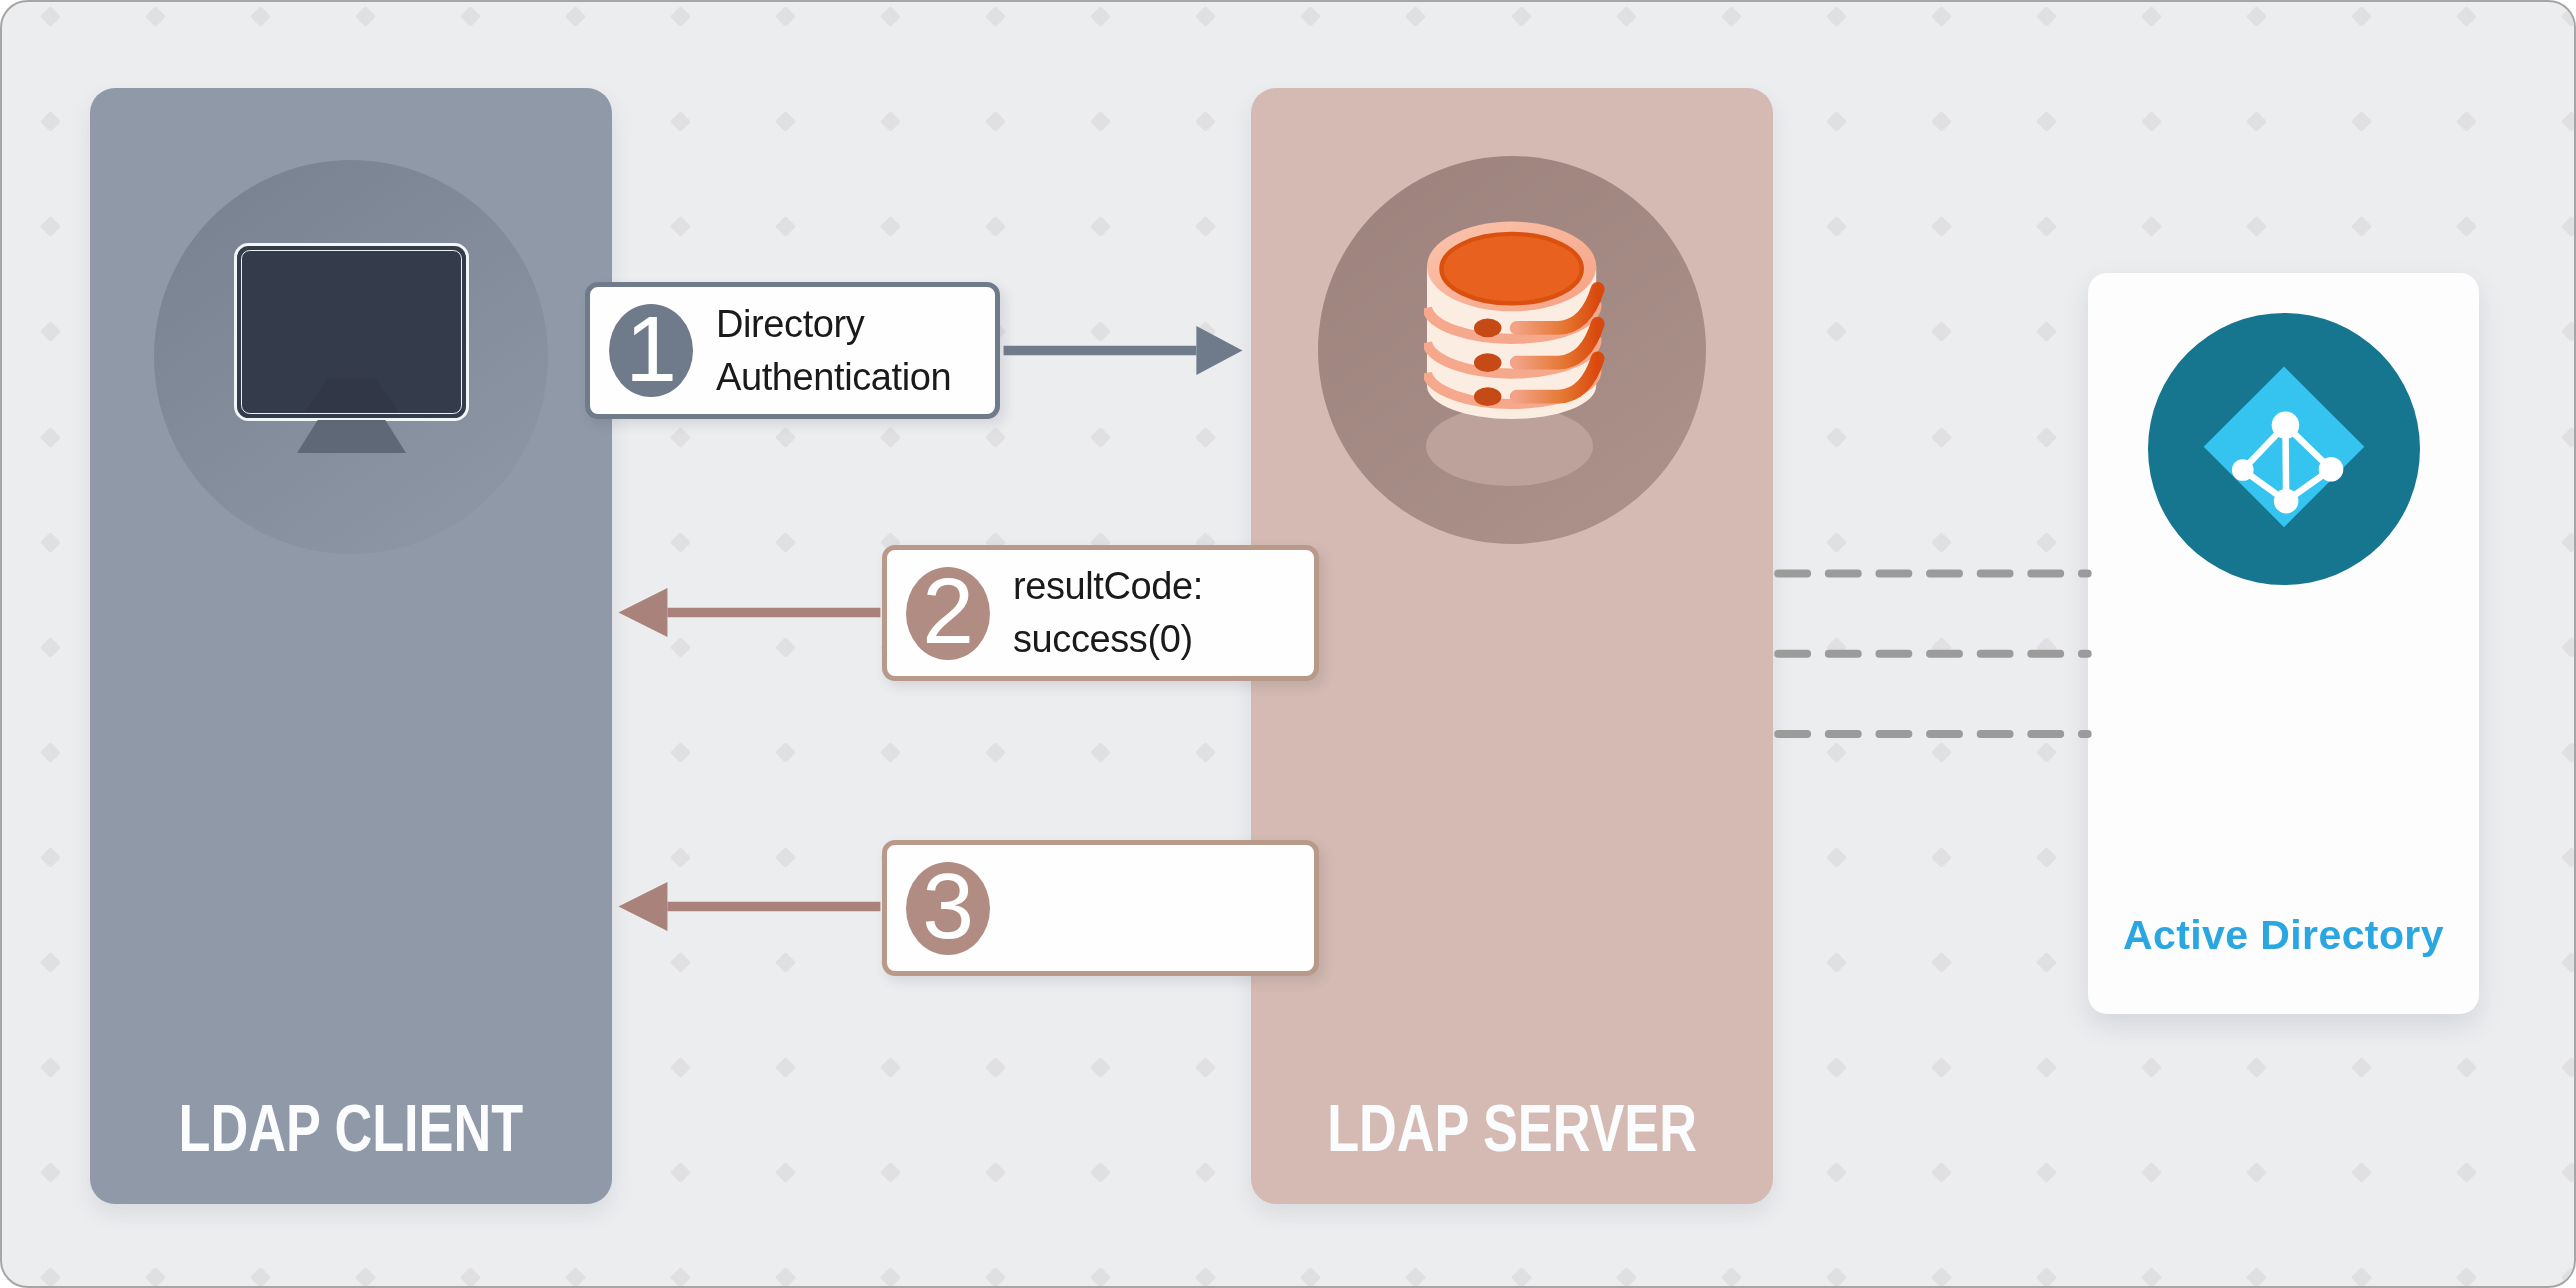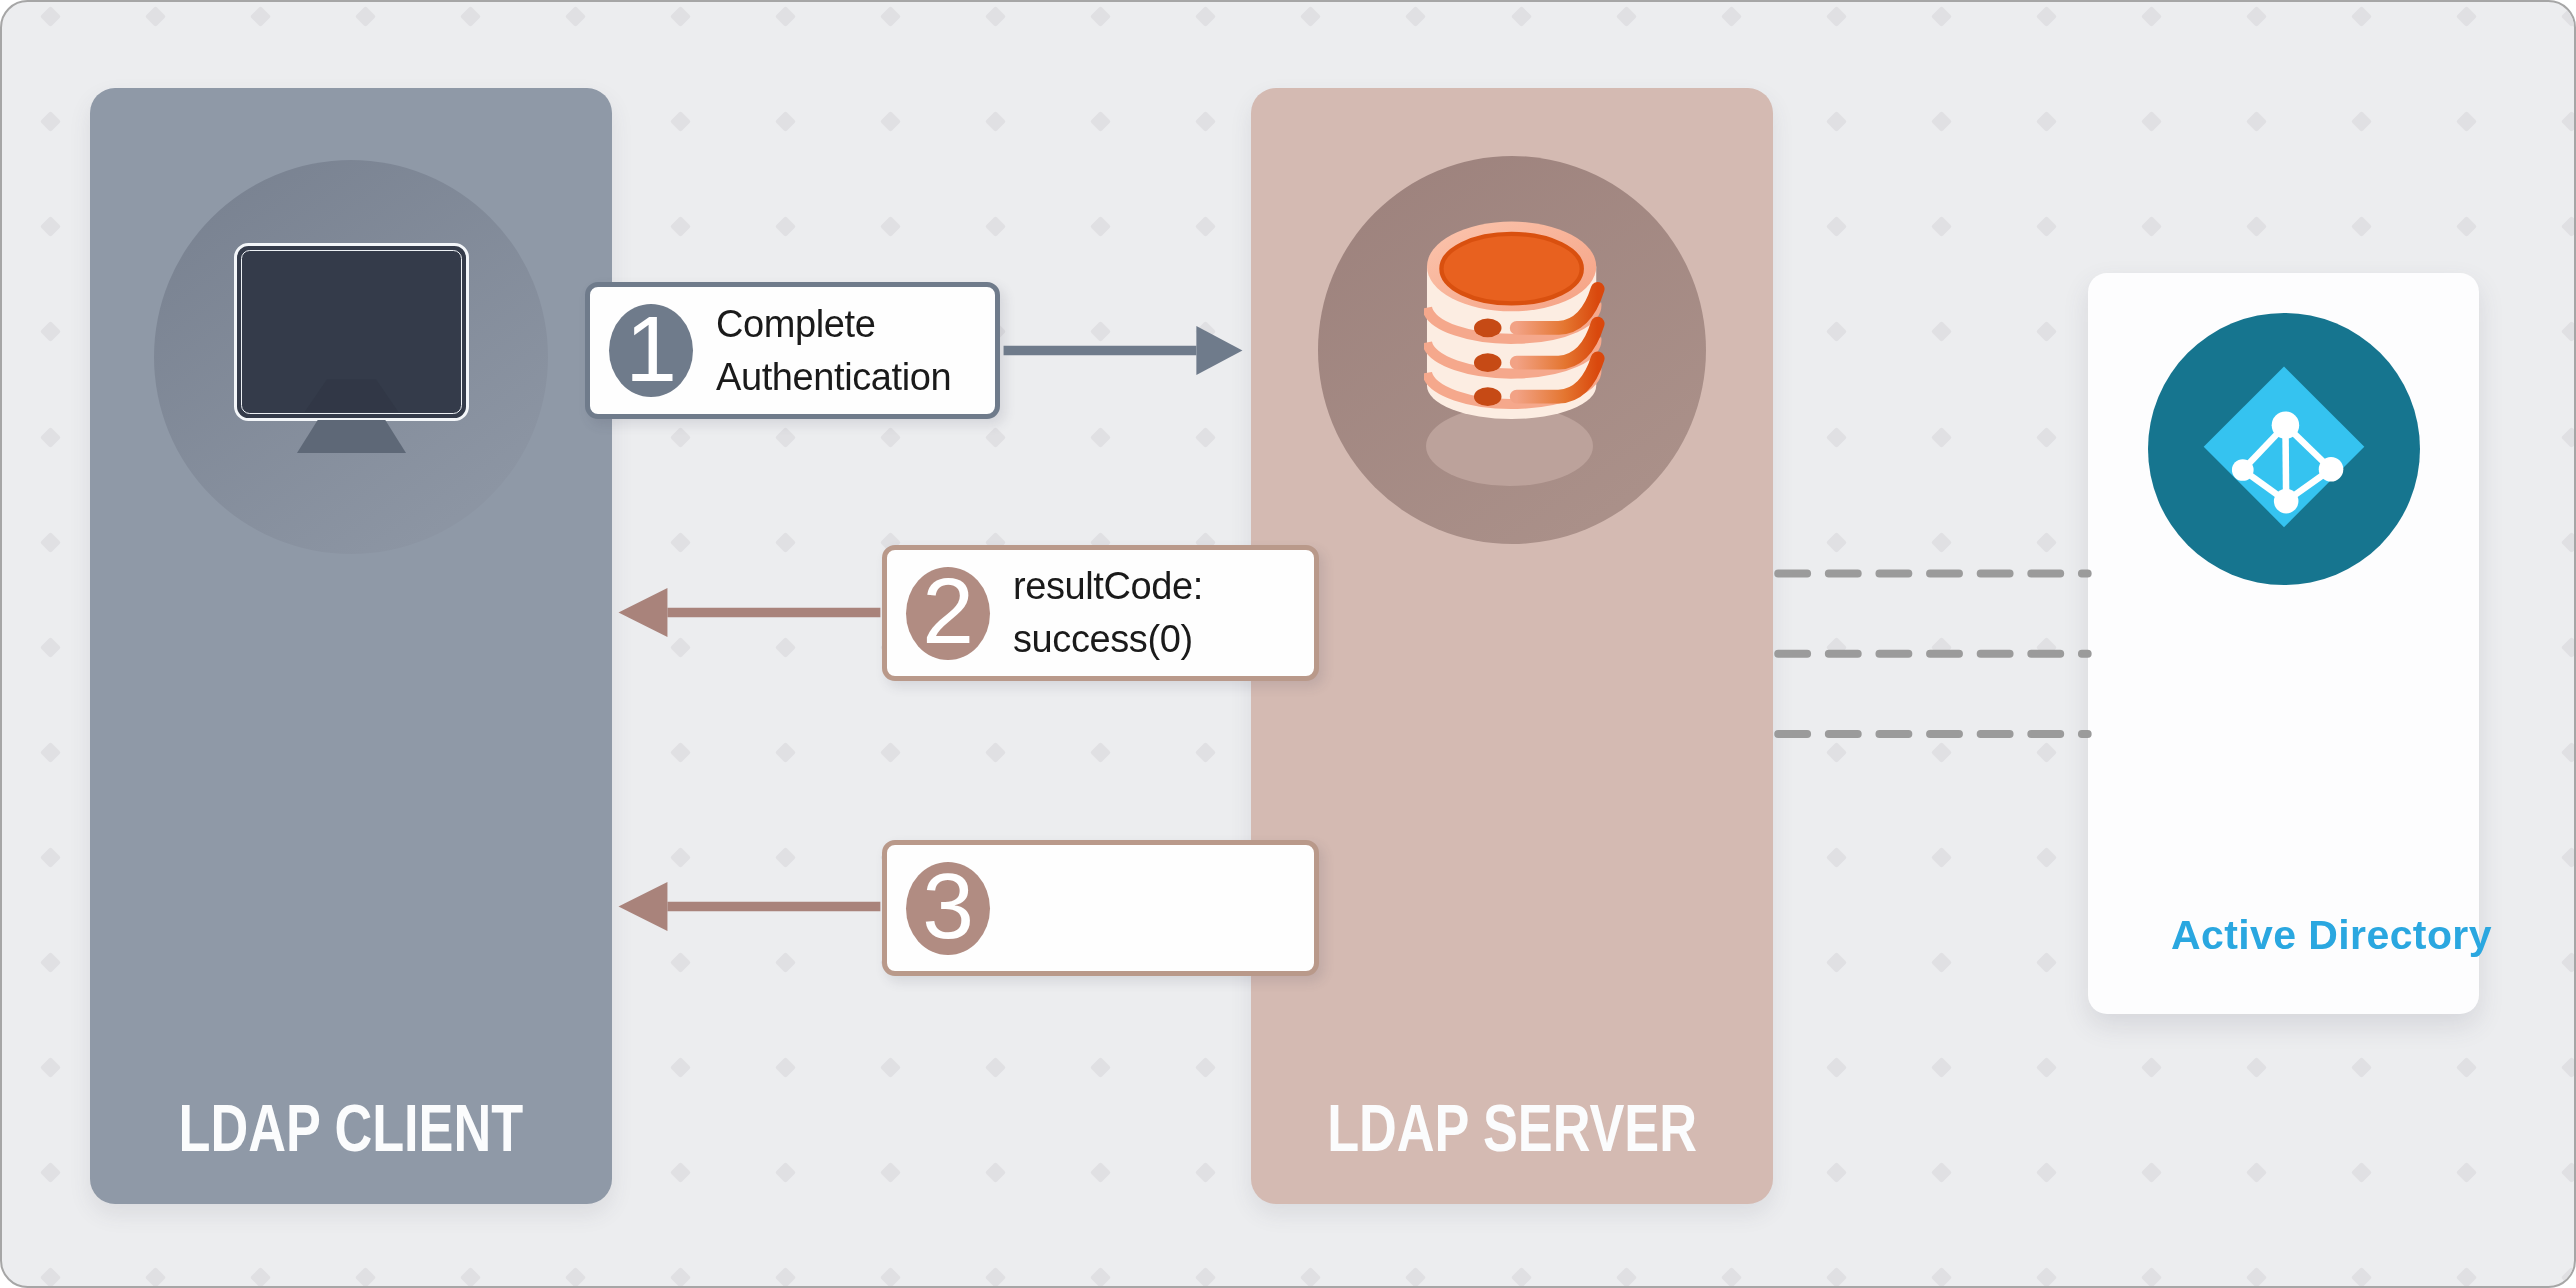--- a/index.html
+++ b/index.html
@@ -39,21 +39,21 @@
   .db-icon{position:absolute;left:173px;top:130px;}
   .panel-label{position:absolute;left:0;top:985px;width:100%;height:109px;
         display:flex;align-items:center;justify-content:center;}
   .panel-label span{display:inline-block;transform:scaleX(0.78);color:#FBFCFD;
         font-size:67px;font-weight:bold;white-space:nowrap;}
   .ad-panel{position:absolute;left:2086px;top:271px;width:391px;height:741px;background:#FDFDFE;
         border-radius:19px;box-shadow:0 11.6px 26px rgba(70,70,90,0.13);}
   .ad-circle{position:absolute;left:60px;top:40px;width:272px;height:272px;}
   .ad-label{position:absolute;left:0;top:630px;width:100%;height:65px;display:flex;
         align-items:center;justify-content:center;color:var(--adtext);font-size:41px;
-        font-weight:600;letter-spacing:0.4px;margin-left:48px;}
+        font-weight:600;letter-spacing:0.4px;}
   .msg{position:absolute;background:#FEFEFE;border-radius:13px;box-sizing:border-box;
         display:flex;align-items:center;box-shadow:4.3px 5.8px 11.6px rgba(60,60,80,0.12);}
   .msg.m1{left:583px;top:280px;width:415px;height:137px;border:5px solid var(--slate);}
   .msg.m2{left:880px;top:543px;width:437px;height:136px;border:5px solid var(--rose-border);}
   .msg.m3{left:880px;top:838px;width:437px;height:136px;border:5px solid var(--rose-border);}
   .num-badge{flex:0 0 auto;width:84px;height:93px;border-radius:50%;margin:0 23px 0 19px;
         display:flex;align-items:center;justify-content:center;color:#fff;
         font-size:93px;font-weight:400;line-height:1;padding-bottom:2.9px;box-sizing:border-box;}
   .m1 .num-badge{background:var(--slate);}
   .m2 .num-badge,.m3 .num-badge{background:var(--rose);}
@@ -465,21 +465,21 @@
     <div class="ad-label">
       <span>Active Directory</span>
     </div>
   </div>
 
   <div class="msg m1">
     <div class="num-badge">
       <span>1</span>
     </div>
     <div class="msg-text">
-      <span>Complete</span>
+      <span>Directory</span>
       <span>Authentication</span>
     </div>
   </div>
   <svg class="arrow-svg" style="left:998px;top:319px;" width="246" height="59" viewBox="0 0 340 82">
     <line x1="4" y1="41" x2="272" y2="41" stroke="#6F7B8B" stroke-width="13"></line>
     <polygon points="272,7 336,41 272,75" fill="#6F7B8B"></polygon>
   </svg>
 
   <div class="msg m2">
     <div class="num-badge">

